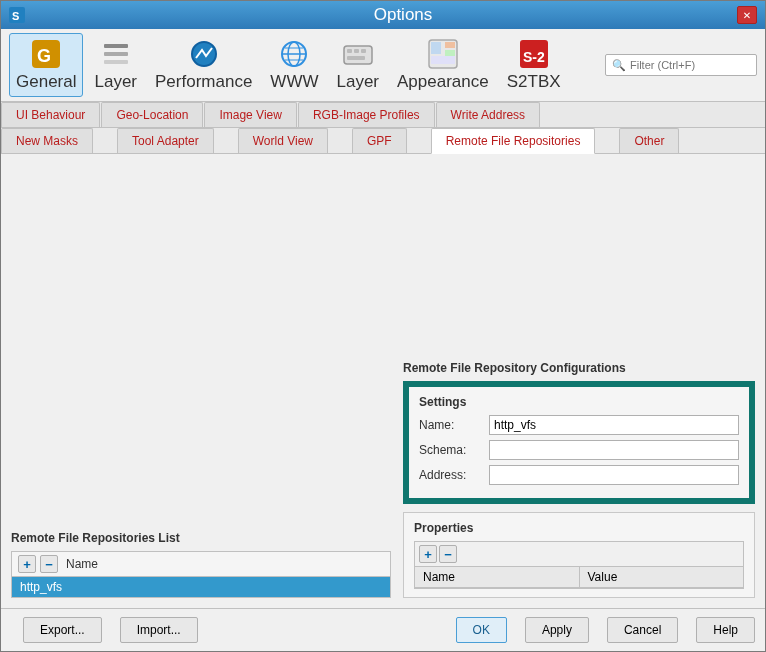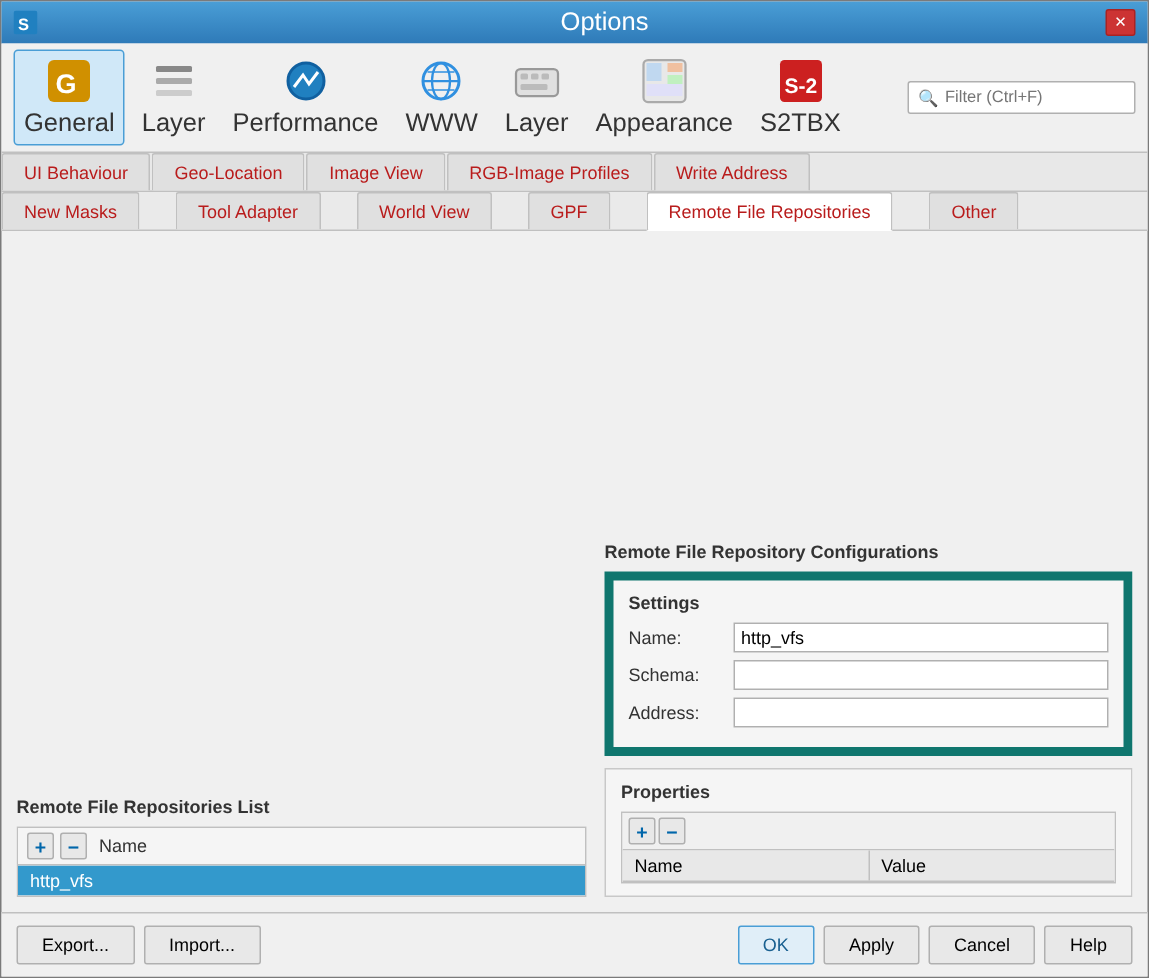--- a/index.html
+++ b/index.html
@@ -312,20 +312,21 @@
       height: 26px;
       padding: 0 16px;
       border: 1px solid #b0b0b0;
       background: #e8e8e8;
       cursor: pointer;
       font-size: 12px;
       border-radius: 2px;
       display: flex;
       align-items: center;
       justify-content: center;
+      margin-left: 12px;
     }
     .btn.primary {
       background: #e0eef8;
       border-color: #4a9ed6;
       color: #1a6090;
     }
 
     
     .icon-general { color: #c08000; font-size: 22px; }
   </style>

